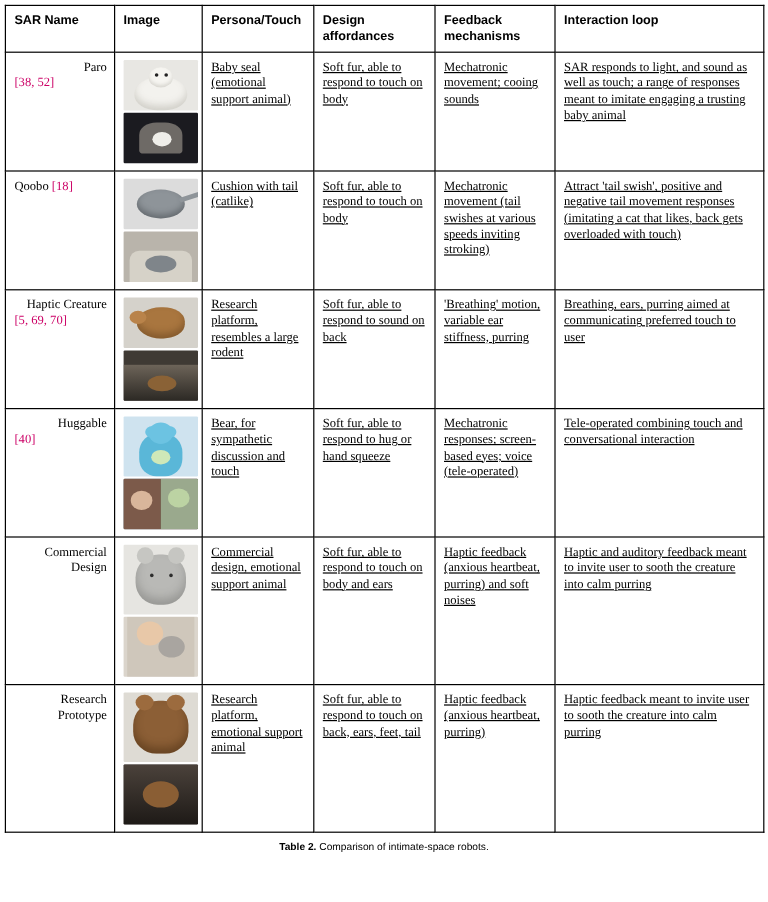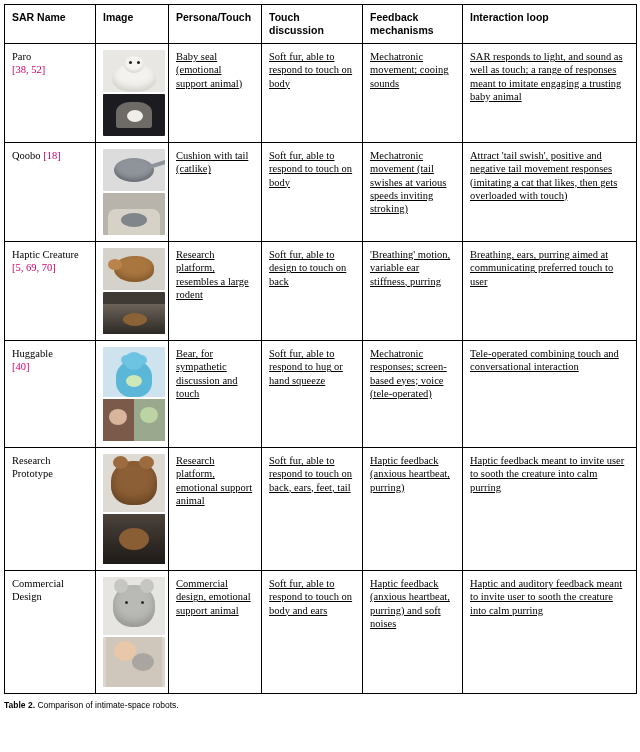--- a/index.html
+++ b/index.html
@@ -61,20 +61,21 @@
   }
   td.txt-cell {
     vertical-align: middle;
     text-decoration: underline;
   }
   .cite {
     color: #cc0066;
   }
   .namewrap {
     display: block;
+    text-align: right;
   }
 
   
   .imgstack {
     display: flex;
     flex-direction: column;
     gap: 2px;
     align-items: stretch;
   }
   .ph {
@@ -363,20 +364,21 @@
     content: "";
     position: absolute;
     width: 22px; height: 18px;
     background: #a9a5a0;
     border-radius: 50%;
     left: 26px; top: 16px;
   }
 
   .caption {
     margin-top: 6px;
+    text-align: center;
     font-family: "Liberation Sans", sans-serif;
     font-size: 8.5px;
   }
   .caption .lbl { font-weight: bold; }
 </style>
 </head>
 <body>
 
 <div class="page">
   <table class="cmp">
@@ -386,21 +388,21 @@
         <col class="c2">
         <col class="c3">
         <col class="c4">
         <col class="c5">
     </colgroup>
     <thead>
       <tr>
         <th>SAR Name</th>
         <th>Image</th>
         <th>Persona/Touch</th>
-        <th>Touch discussion</th>
+        <th>Design affordances</th>
         <th>Feedback mechanisms</th>
         <th>Interaction loop</th>
       </tr>
     </thead>
     <tbody>
 
       <tr>
         <td class="name-cell">
           <span class="namewrap">Paro</span>
           <span class="cite">[38, 52]</span>
@@ -432,40 +434,40 @@
                 <div class="qoobo-body"></div>
               </div>
             <div class="ph small qoobo-bottom">
                 <div class="qoobo-lap"></div>
               </div>
           </div>
         </td>
         <td class="txt-cell">Cushion with tail (catlike)</td>
         <td class="txt-cell">Soft fur, able to respond to touch on body</td>
         <td class="txt-cell">Mechatronic movement (tail swishes at various speeds inviting stroking)</td>
-        <td class="txt-cell">Attract 'tail swish', positive and negative tail movement responses (imitating a cat that likes, then gets overloaded with touch)</td>
+        <td class="txt-cell">Attract 'tail swish', positive and negative tail movement responses (imitating a cat that likes, back gets overloaded with touch)</td>
       </tr>
 
       <tr>
         <td class="name-cell">
           <span class="namewrap">Haptic Creature</span>
           <span class="cite">[5, 69, 70]</span>
         </td>
         <td class="img-cell">
           <div class="imgstack">
             <div class="ph small hc-top">
                 <div class="hc-body"></div>
               </div>
             <div class="ph small hc-bottom">
                 <div class="hc-scene"></div>
               </div>
           </div>
         </td>
         <td class="txt-cell">Research platform, resembles a large rodent</td>
-        <td class="txt-cell">Soft fur, able to design to touch on back</td>
+        <td class="txt-cell">Soft fur, able to respond to sound on back</td>
         <td class="txt-cell">'Breathing' motion, variable ear stiffness, purring</td>
         <td class="txt-cell">Breathing, ears, purring aimed at communicating preferred touch to user</td>
       </tr>
 
       <tr>
         <td class="name-cell">
           <span class="namewrap">Huggable</span>
           <span class="cite">[40]</span>
         </td>
         <td class="img-cell">
@@ -480,58 +482,58 @@
           </div>
         </td>
         <td class="txt-cell">Bear, for sympathetic discussion and touch</td>
         <td class="txt-cell">Soft fur, able to respond to hug or hand squeeze</td>
         <td class="txt-cell">Mechatronic responses; screen-based eyes; voice (tele-operated)</td>
         <td class="txt-cell">Tele-operated combining touch and conversational interaction</td>
       </tr>
 
       <tr>
         <td class="name-cell">
+          <span class="namewrap">Commercial Design</span>
+          <span class="cite"></span>
+        </td>
+        <td class="img-cell">
+          <div class="imgstack">
+            <div class="ph tall cd-top">
+                <div class="cd-body"></div>
+              </div>
+            <div class="ph med cd-bottom">
+                <div class="cd-child"></div>
+              </div>
+          </div>
+        </td>
+        <td class="txt-cell">Commercial design, emotional support animal</td>
+        <td class="txt-cell">Soft fur, able to respond to touch on body and ears</td>
+        <td class="txt-cell">Haptic feedback (anxious heartbeat, purring) and soft noises</td>
+        <td class="txt-cell">Haptic and auditory feedback meant to invite user to sooth the creature into calm purring</td>
+      </tr>
+
+      <tr>
+        <td class="name-cell">
           <span class="namewrap">Research Prototype</span>
           <span class="cite"></span>
         </td>
         <td class="img-cell">
           <div class="imgstack">
             <div class="ph tall rp-top">
                 <div class="rp-body"></div>
               </div>
             <div class="ph med rp-bottom">
                 <div class="rp-scene"></div>
               </div>
           </div>
         </td>
         <td class="txt-cell">Research platform, emotional support animal</td>
         <td class="txt-cell">Soft fur, able to respond to touch on back, ears, feet, tail</td>
         <td class="txt-cell">Haptic feedback (anxious heartbeat, purring)</td>
         <td class="txt-cell">Haptic feedback meant to invite user to sooth the creature into calm purring</td>
-      </tr>
-
-      <tr>
-        <td class="name-cell">
-          <span class="namewrap">Commercial Design</span>
-          <span class="cite"></span>
-        </td>
-        <td class="img-cell">
-          <div class="imgstack">
-            <div class="ph tall cd-top">
-                <div class="cd-body"></div>
-              </div>
-            <div class="ph med cd-bottom">
-                <div class="cd-child"></div>
-              </div>
-          </div>
-        </td>
-        <td class="txt-cell">Commercial design, emotional support animal</td>
-        <td class="txt-cell">Soft fur, able to respond to touch on body and ears</td>
-        <td class="txt-cell">Haptic feedback (anxious heartbeat, purring) and soft noises</td>
-        <td class="txt-cell">Haptic and auditory feedback meant to invite user to sooth the creature into calm purring</td>
       </tr>
 
     </tbody>
   </table>
 
   <div class="caption">
     <span class="lbl">Table 2.</span>
     <span>Comparison of intimate-space robots.</span>
   </div>
 </div>

